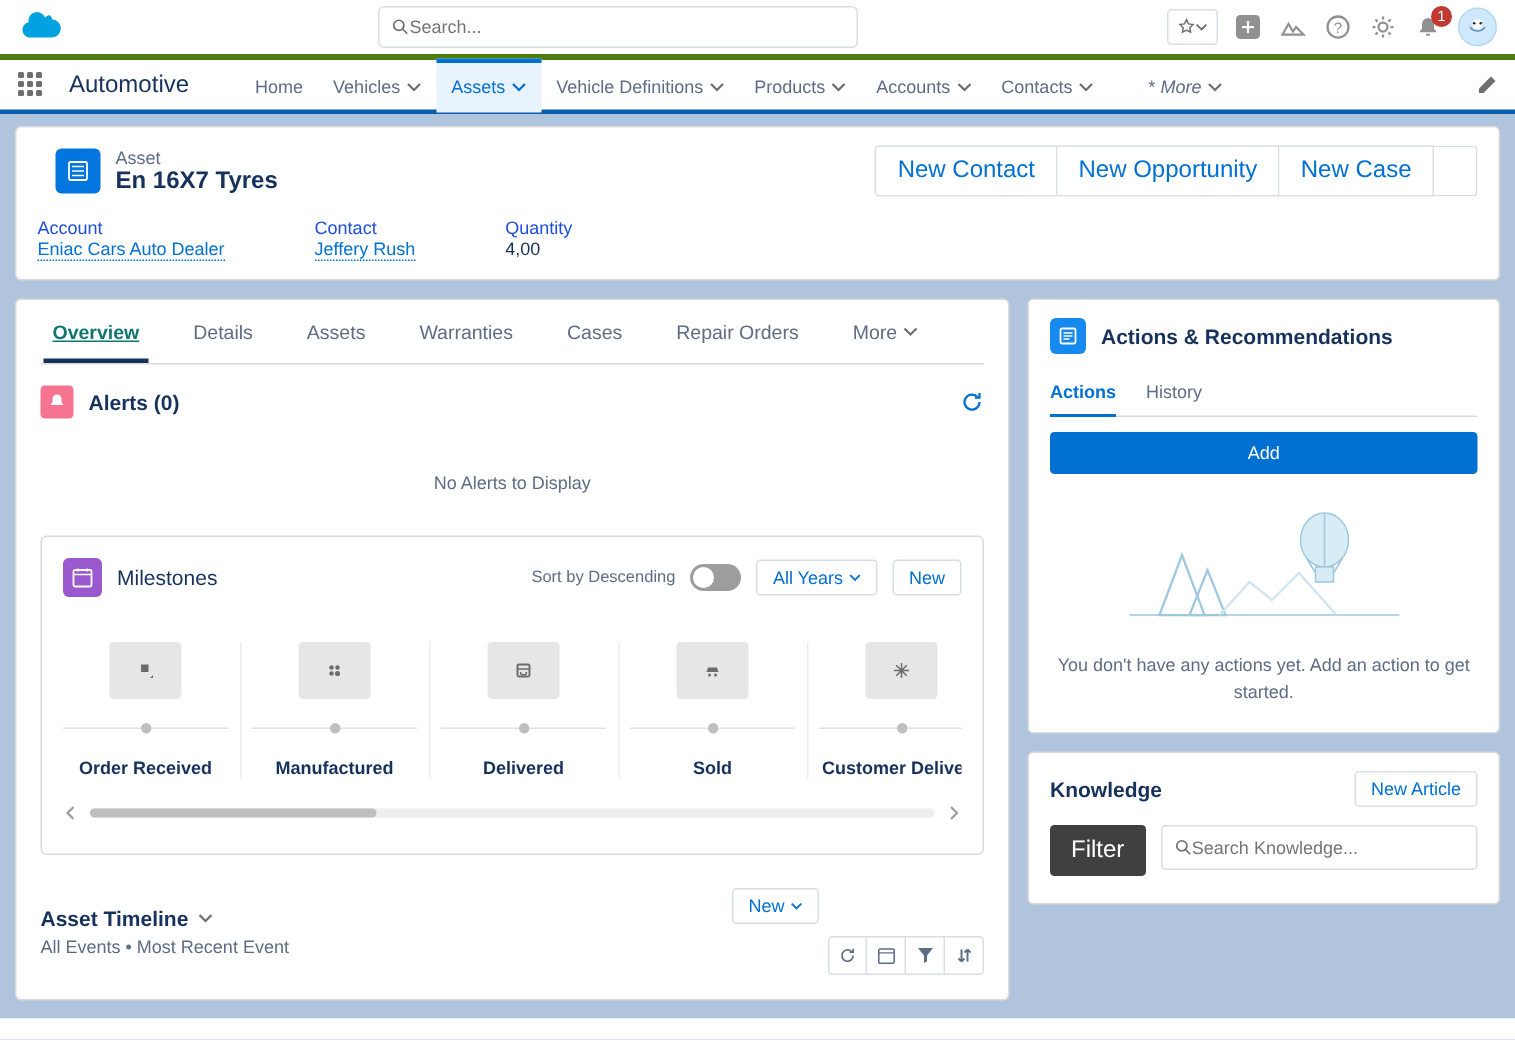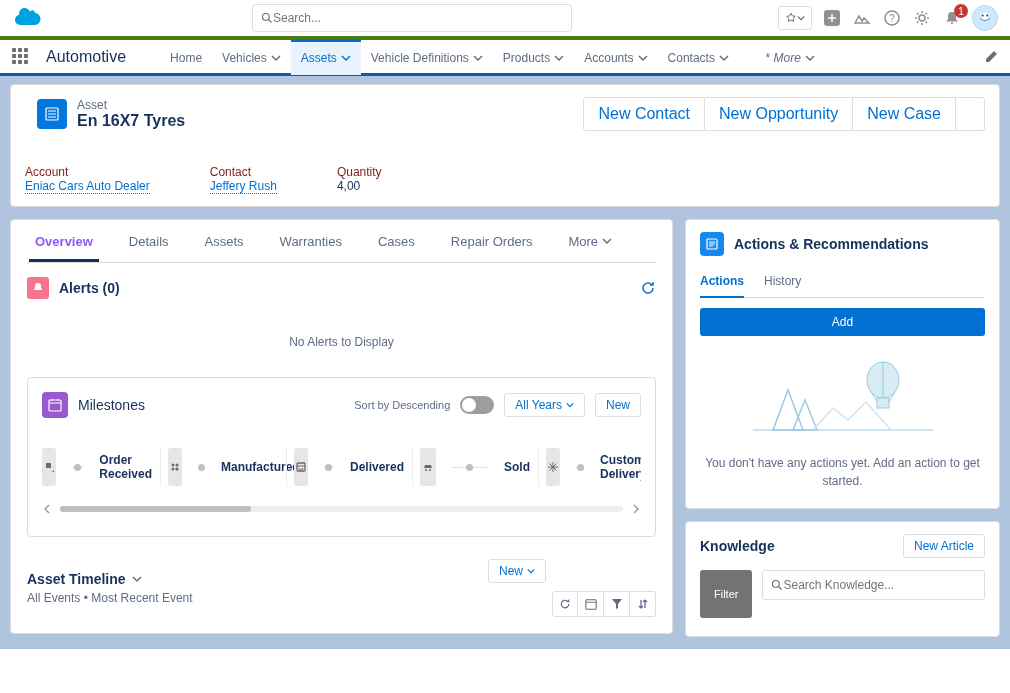--- a/index.html
+++ b/index.html
@@ -30,46 +30,46 @@
 .rh-icon { width: 30px; height: 30px; background: #0076de; border-radius: 4px; display: flex; align-items: center; justify-content: center; color: #fff; }
 .rh-titles { margin-left: 10px; flex: 1; }
 .rh-type { font-size: 12px; color: #5e6c84; }
 .rh-name { font-size: 16px; font-weight: 700; }
 .rh-actions { display: flex; }
 .rh-btn { border: 1px solid #d8dde6; background: #fff; color: #0070d2; font-size: 16px; padding: 7px 14px; cursor: pointer; }
 .rh-btn:first-child { border-radius: 3px 0 0 3px; }
 .rh-btn + .rh-btn { border-left: none; }
 .rh-btn-menu { width: 28px; display: flex; align-items: center; justify-content: center; border-radius: 0 3px 3px 0; }
 .rh-fields { display: flex; gap: 60px; margin-top: 14px; font-size: 12px; }
-.rh-field-label { color: #7f1d1d; margin-top: 20px; }
+.rh-field-label { color: #1d4ed8; }
 .rh-field-val { color: #16325c; }
 .linky { color: #0070d2; border-bottom: 1px dotted #0070d2; cursor: pointer; }
 .cols { display: flex; gap: 12px; margin-top: 12px; }
 .col-left { flex: 1; min-width: 0; }
 .col-right { width: 315px; display: flex; flex-direction: column; gap: 12px; }
 .panel { background: #fff; border: 1px solid #dddbda; border-radius: 4px; }
 .detail-panel { padding: 0 16px 16px; }
 .tabset { display: flex; gap: 24px; border-bottom: 1px solid #dddbda; padding: 0 2px; }
 .tabset-item { padding: 14px 6px 10px; font-size: 13px; color: #5e6c84; cursor: pointer; border-bottom: 3px solid transparent; }
-.tabset-item.active { color: #8b5cf6; font-weight: 700; border-bottom-color: #16325c; }
+.tabset-item.active { color: #0f766e; font-weight: 700; border-bottom-color: #16325c; text-decoration: underline; }
 .alerts-row { display: flex; align-items: center; margin-top: 14px; }
 .alerts-icon { width: 22px; height: 22px; background: #f77491; border-radius: 3px; display: flex; align-items: center; justify-content: center; color: #fff; }
 .alerts-title { font-weight: 700; font-size: 14px; margin-left: 10px; flex: 1; }
 .refresh-ic { color: #0070d2; cursor: pointer; }
 .no-alerts { text-align: center; color: #5e6c84; font-size: 12px; margin: 36px 0 28px; }
 .mile-card { border: 1px solid #dddbda; border-radius: 4px; padding: 14px 14px 22px; margin-top: 8px; }
 .mile-head { display: flex; align-items: center; gap: 10px; }
 .mile-icon { width: 26px; height: 26px; background: #9b59d0; border-radius: 4px; display: flex; align-items: center; justify-content: center; color: #fff; }
 .mile-title { font-weight: 400; font-size: 14px; flex: 1; }
 .sort-lbl { font-size: 11px; color: #5e6c84; }
 .switch { width: 34px; height: 18px; background: #9d9d9d; border-radius: 9px; position: relative; cursor: pointer; }
 .switch::after { content: ""; position: absolute; width: 14px; height: 14px; background: #fff; border-radius: 50%; top: 2px; left: 2px; }
 .pill-btn { border: 1px solid #d8dde6; background: #fff; color: #0070d2; font-size: 12px; padding: 4px 10px; border-radius: 3px; cursor: pointer; display: inline-flex; align-items: center; gap: 4px; height: 24px; }
 .mile-body { display: flex; gap: 16px; margin-top: 30px; overflow: hidden; }
-.mile-step { flex: 1; min-width: 110px; display: flex; flex-direction: row; align-items: center; gap: 16px; position: relative; }
+.mile-step { flex: 1; min-width: 110px; display: flex; flex-direction: column; align-items: center; gap: 16px; position: relative; }
 .mile-step + .mile-step::before { content: ""; position: absolute; left: -8px; top: 0; bottom: 0; width: 1px; background: #eaecef; }
 .mile-box { width: 48px; height: 38px; background: #e6e6e6; border-radius: 3px; display: flex; align-items: center; justify-content: center; color: #6b6b6b; }
 .mile-dot-row { display: flex; align-items: center; width: 100%; justify-content: center; }
 .mile-line { height: 1px; background: #e0e0e0; flex: 1; }
 .mile-dot { width: 7px; height: 7px; background: #bfbfbf; border-radius: 50%; }
 .mile-stage { font-size: 12px; font-weight: 600; color: #16325c; }
 .scrollrow { display: flex; align-items: center; gap: 8px; margin-top: 18px; }
 .scroll-arrow { color: #9e9e9e; cursor: pointer; }
 .scroll-track { flex: 1; height: 6px; background: #eee; border-radius: 3px; position: relative; }
 .scroll-thumb { position: absolute; top: 0; left: 0; height: 6px; width: 34%; background: #bfbfbf; border-radius: 3px; }
@@ -83,21 +83,21 @@
 .ar-icon { width: 24px; height: 24px; background: #1589ee; border-radius: 4px; display: flex; align-items: center; justify-content: center; color: #fff; }
 .ar-title { font-weight: 700; font-size: 14px; }
 .mini-tabs { display: flex; gap: 20px; margin-top: 14px; border-bottom: 1px solid #dddbda; font-size: 12px; }
 .mini-tab { padding: 4px 0 8px; color: #5e6c84; cursor: pointer; }
 .mini-tab.active { color: #0070d2; font-weight: 700; border-bottom: 2px solid #0070d2; margin-bottom: -1px; }
 .add-btn { margin-top: 10px; width: 100%; background: #0070d2; color: #fff; border: none; border-radius: 3px; padding: 7px 0; font-size: 12px; cursor: pointer; }
 .illus { display: flex; justify-content: center; margin-top: 14px; }
 .empty-txt { text-align: center; font-size: 12px; color: #5e6c84; margin-top: 14px; line-height: 1.5; }
 .kn-head { display: flex; align-items: center; }
 .kn-title { font-weight: 700; font-size: 14px; flex: 1; }
-.filter-btn { background: #737373; color: #fff; border: none; border-radius: 3px; padding: 18px 14px; font-size: 11px; cursor: pointer; }
+.filter-btn { background: #404040; color: #fff; border: none; border-radius: 3px; padding: 8px 14px; font-size: 16px; cursor: pointer; }
 .kn-row { display: flex; gap: 10px; margin-top: 12px; }
 .kn-search { flex: 1; border: 1px solid #d8dde6; border-radius: 3px; display: flex; align-items: center; padding: 0 8px; height: 30px; }
 .kn-search input { border: none; outline: none; flex: 1; font-size: 12px; }
 svg { display: block; }
 </style>
 </head>
 <body>
 
 <div class="topbar">
   <div>

